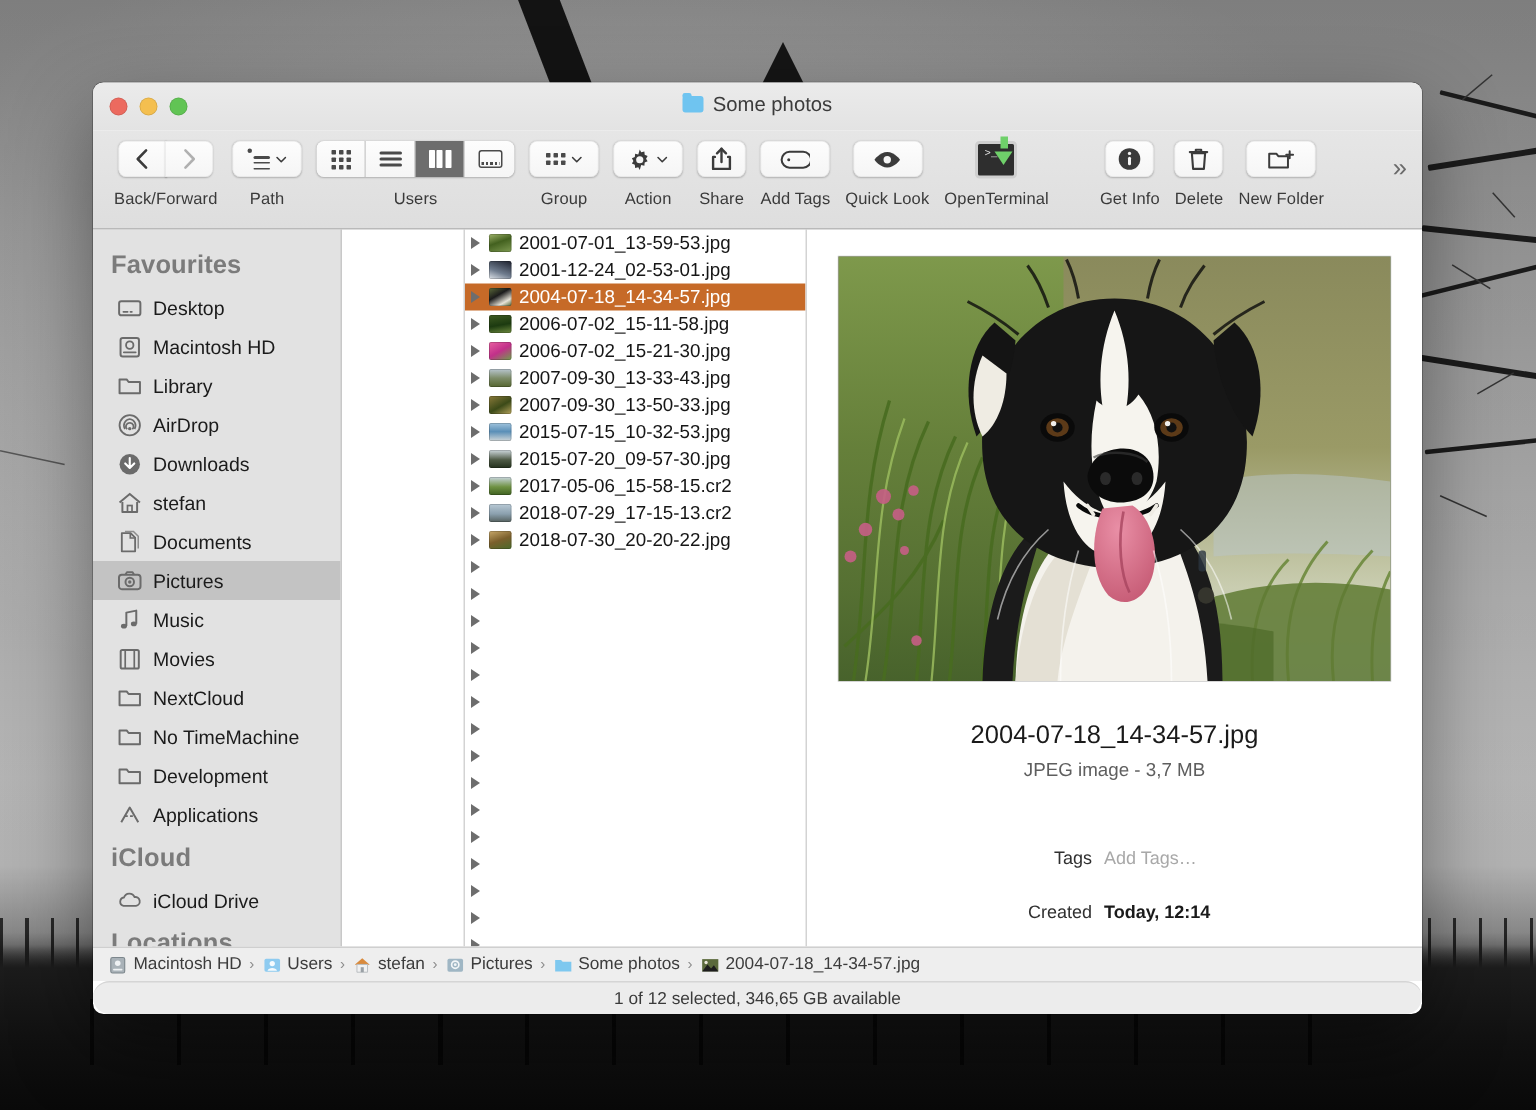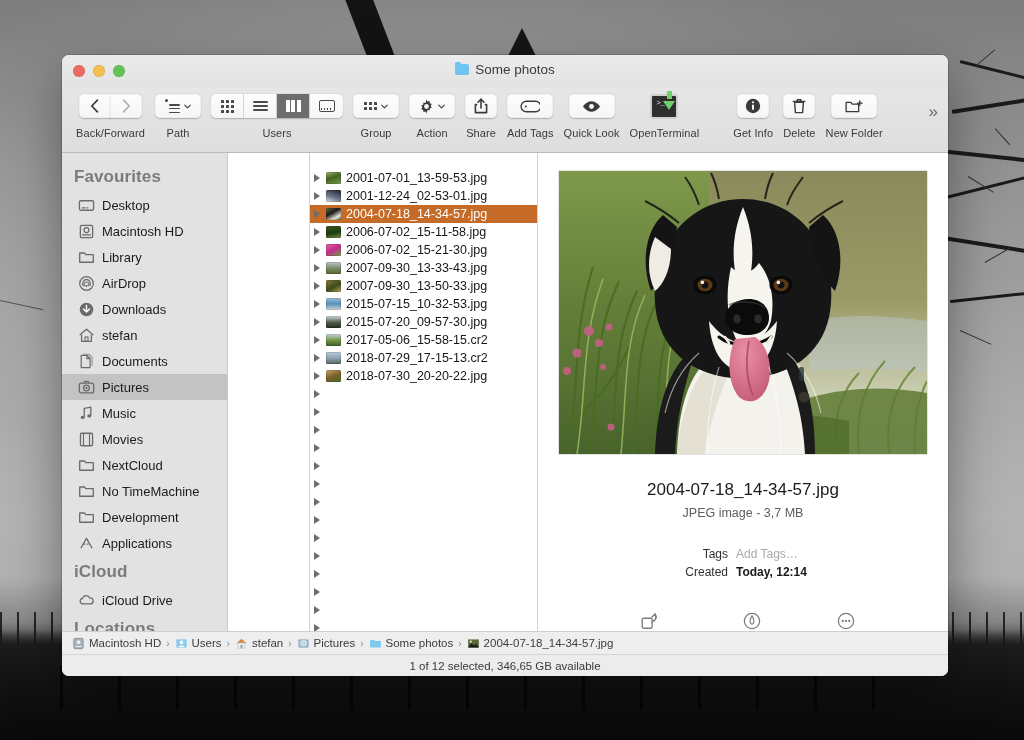--- a/index.html
+++ b/index.html
@@ -188,21 +188,21 @@
   }
   .sb-item.sel { background: #c3c3c3; }
   .sb-icon { width: 17px; height: 17px; flex: none; color: #6b6b6b; }
   .sb-label { font-size: 13px; overflow: hidden; text-overflow: ellipsis; }
 
   
   .columns { flex: 1; display: flex; min-width: 0; background: #fff; }
   .col-empty { width: 82px; flex: none; border-right: .5px solid #d3d3d3; background:#fff; }
   .col-list {
     width: 228px; flex: none; border-right: .5px solid #d3d3d3; background: #fff;
-    padding-top: 16px; overflow: hidden;
+    padding-top: 0; overflow: hidden;
   }
   .frow {
     height: 18px; display: flex; align-items: center; gap: 5px;
     padding: 0 6px 0 4px; font-size: 12.5px; color: #161616;
     white-space: nowrap;
   }
   .frow.sel { background: #c66a28; color: #fff; }
   .tri {
     width: 0; height: 0; flex: none;
     border-top: 4.5px solid transparent; border-bottom: 4.5px solid transparent;
@@ -225,42 +225,42 @@
     box-shadow: 0 0 0 .5px rgba(0,0,0,.22);
     position: relative; overflow: hidden; background: #6b7a4a;
   }
   .pv-name {
     margin-top: 26px; font-size: 17px; color: #1a1a1a; text-align: center;
   }
   .pv-kind { margin-top: 6px; font-size: 12.5px; color: #5e5e5e; }
   .meta { margin-top: 25px; font-size: 12px; width: 330px; }
   .meta-row { display: flex; gap: 8px; line-height: 18px; align-items: flex-end; }
   .meta-k { width: 150px; text-align: right; color: #303030; flex: none; }
-  .meta-v { color: #1a1a1a; font-weight: 600; }
+  .meta-v { color: #1a1a1a; font-weight: 600; margin-top: 18px; }
   .meta-v.ph { color: #a8a8a8; font-weight: 400; }
   .pv-sep { width: 100%; height: 1px; background: #e2e2e2; margin-top: 16px; }
   .actions {
     display: flex; gap: 56px; margin-top: 14px; color: #7d7d7d;
   }
   .act { display: flex; flex-direction: column; align-items: center; gap: 6px; }
   .act-label { font-size: 11.5px; color: #7d7d7d; }
 
   
   .pathbar {
     height: 23px; flex: none; background: #eeeeee;
     border-top: .5px solid #cfcfcf; display: flex; align-items: center;
     padding-left: 10px; gap: 4px; font-size: 11.5px; color: #3c3c3c;
   }
   .pb { display: flex; align-items: center; gap: 4px; }
   .pb-sep { color: #8d8d8d; font-size: 10px; margin: 0 1px; }
   .pb-ic { width: 13px; height: 13px; flex: none; }
   .statusbar {
     height: 22px; flex: none; background: #ececec;
     border-top: .5px solid #d5d5d5; display: flex; align-items: center;
-    justify-content: center; font-size: 11.5px; color: #3a3a3a;
+    justify-content: center; font-size: 11.5px; color: #3a3a3a; border-radius: 11px;
   }
 </style>
 </head>
 <body>
 
 <div id="desktop">
   <div class="sky-vig"></div>
   <div class="trunk-a"></div>
   <div class="trunk-b"></div>
 

